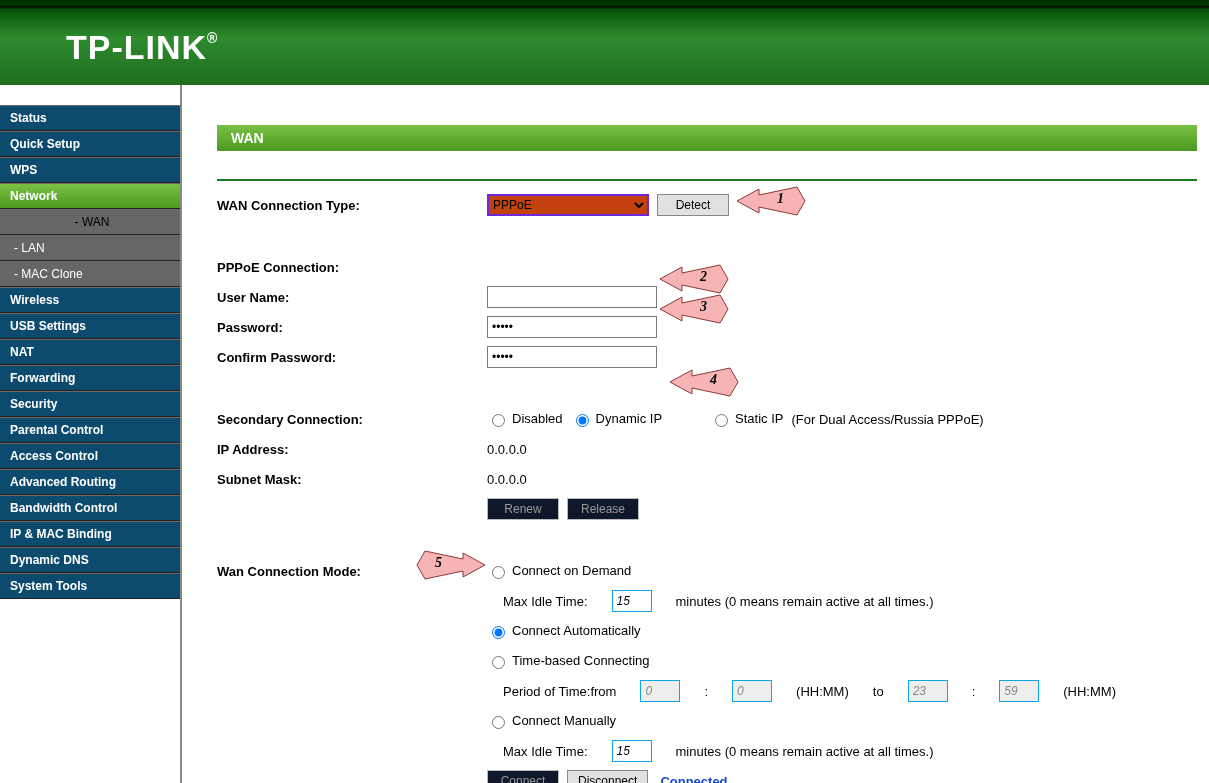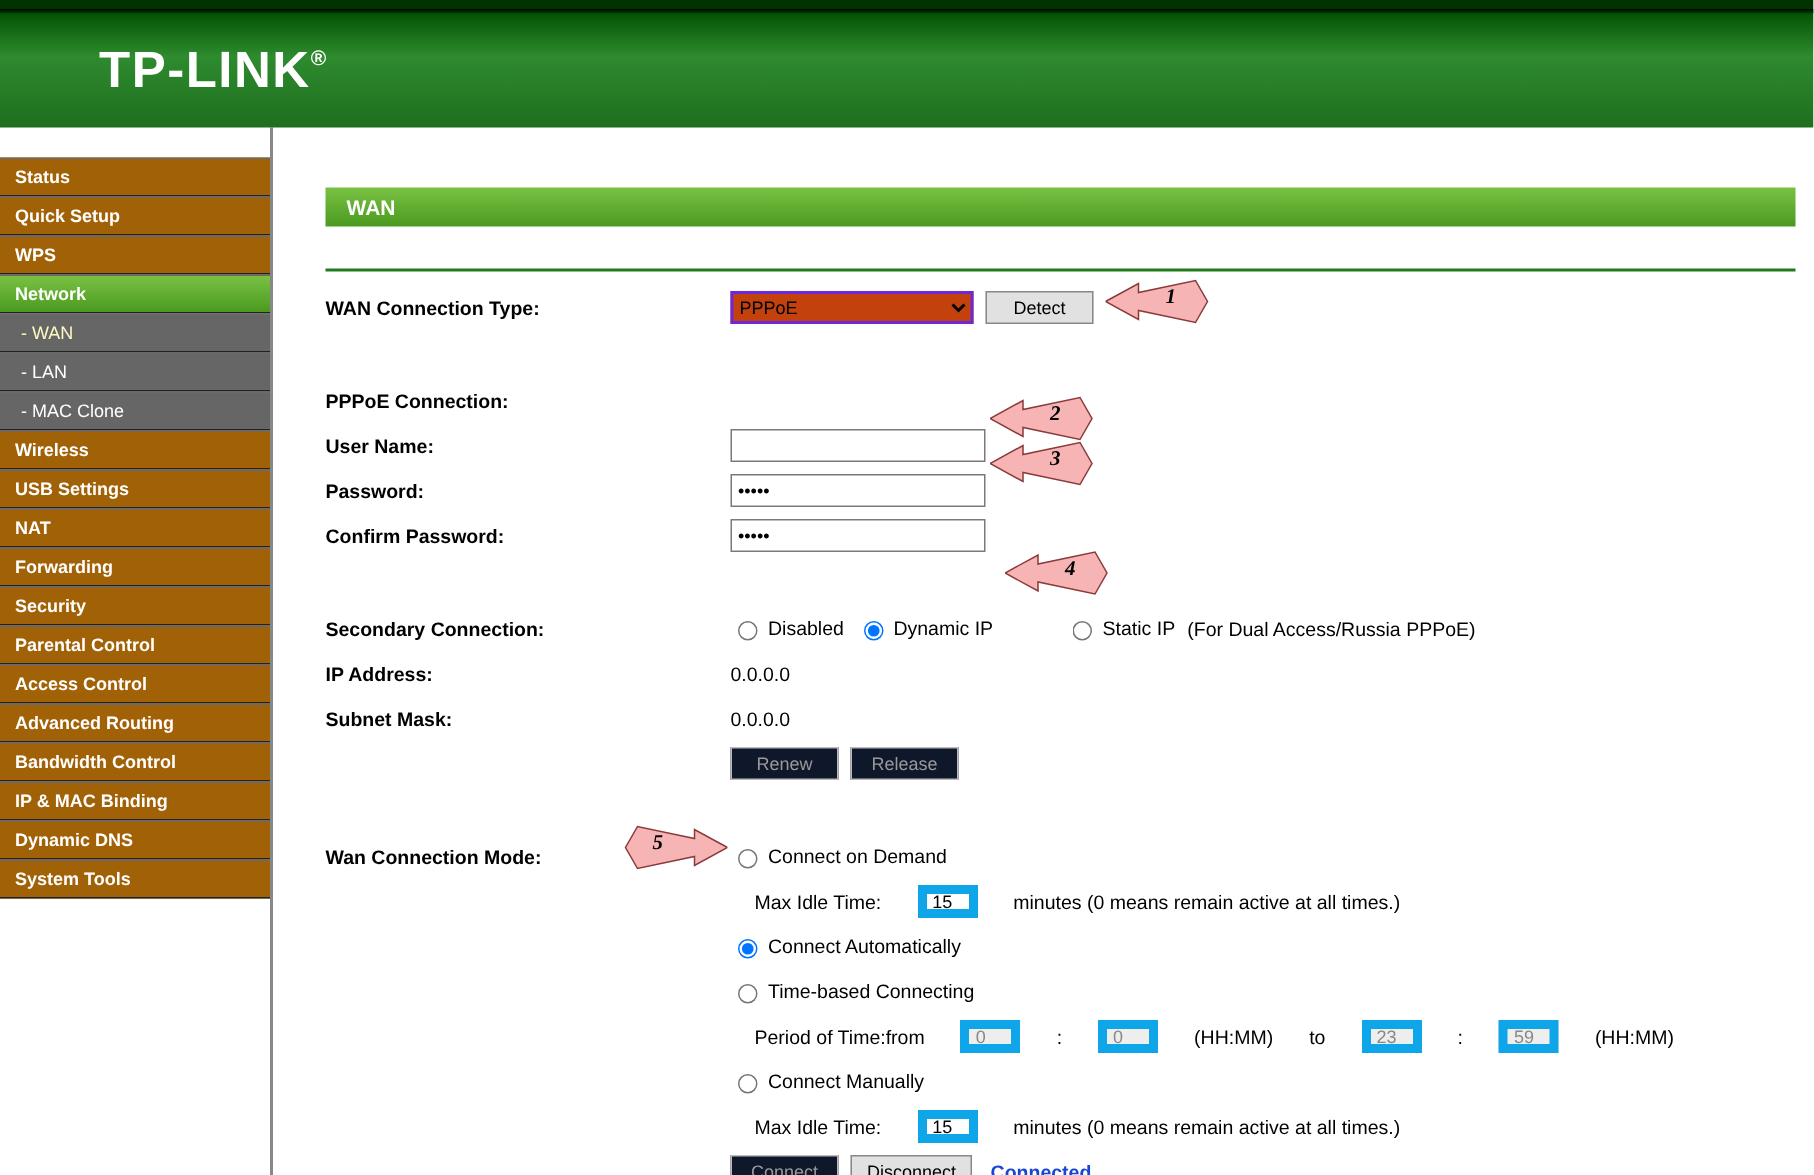--- a/index.html
+++ b/index.html
@@ -37,32 +37,32 @@
     background:#fff;
     border-right:2px solid #888;
     padding-top:20px;
   }
   .nav-item, .nav-sub {
     display:block; width:100%;
     border-top:1px solid #6a6a6a;
     border-bottom:1px solid #222;
     padding:5px 10px;
     color:#fff;
-    background:#a16207;
+    background:#0c4a6e;
     font-weight:bold;
     font-size:12px;
     cursor:pointer;
   }
   .nav-item.active {
     background: linear-gradient(#7ac143,#4a9a1f);
   }
   .nav-sub {
     background:#666; font-weight:normal; padding-left:14px;
   }
-  .nav-sub.active { color:#fef9c3; }
+  .nav-sub.active { color:#000000;text-align:center; }
   
   .main {
     flex:1;
     padding:40px 10px 20px 35px;
     position:relative;
   }
   .panel-title {
     background: linear-gradient(#7ac143,#4a9a1f);
     color:#fff; font-weight:bold; font-size:14px;
     padding:5px 14px;
@@ -78,21 +78,21 @@
     min-height:28px;
     margin:2px 0;
   }
   .lbl {
     width:270px; text-align:left; padding-right:18px;
     font-weight:bold; font-size:13px;
   }
   .val { font-size:13px; display:flex; align-items:center; gap:8px; flex-wrap:wrap; }
   select.fld { width:162px; height:22px; border:2px solid #6d28d9; background:#c2410c; font-size:12px; }
   input.txt { width:170px; height:22px; border:1px solid #7a7a7a; padding:2px 4px; font-size:12px; }
-  input.num { width:40px; height:22px; border:6px solid #0ea5e9; padding:2px 4px; font-size:12px; text-align:left; }
+  input.num { width:40px; height:22px; border:1px solid #0ea5e9; padding:2px 4px; font-size:12px; text-align:left;font-style:italic; }
   input.num[disabled] { background:#eee; color:#888; }
   .btn {
     background:#e1e1e1; border:1px solid #888;
     height:22px; min-width:72px; padding:0 10px;
     font-size:12px; cursor:pointer;
   }
   .btn[disabled] {
     background:#0f172a; color:#9a9a9a; border-color:#bbb; cursor:default;
   }
   .radio-lbl { font-size:13px; display:inline-flex; gap:4px; }

